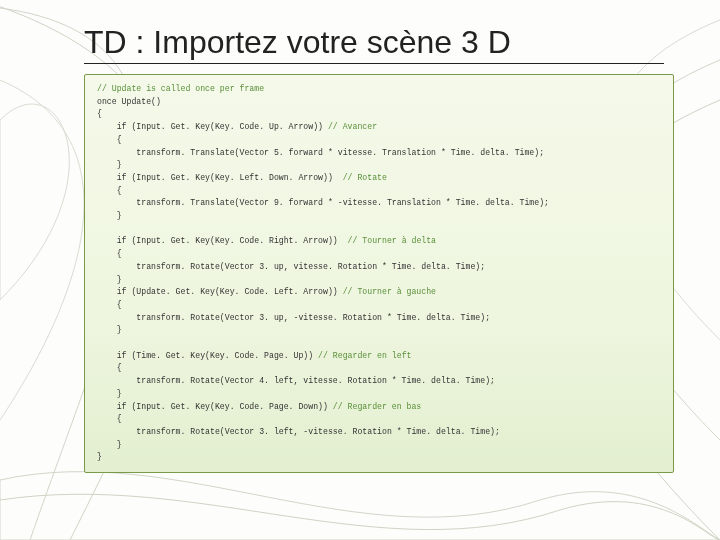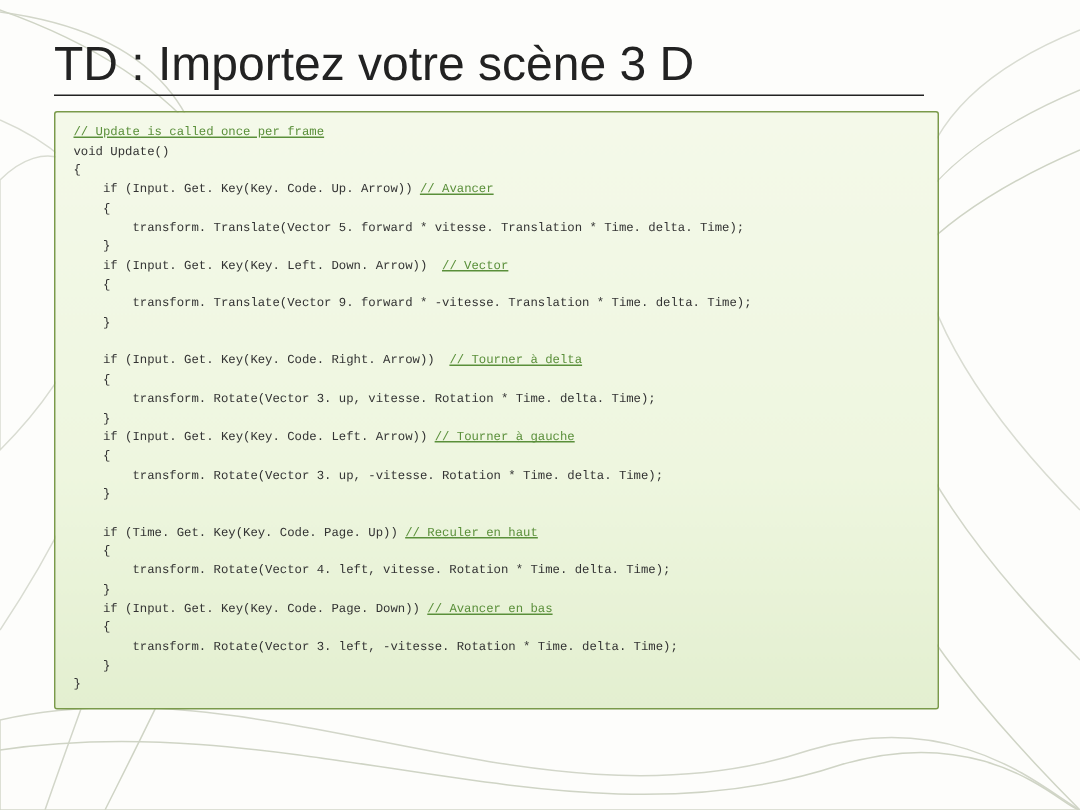--- a/index.html
+++ b/index.html
@@ -12,21 +12,21 @@
     position: relative;
   }
   .wave-bg {
     position: absolute;
     top: 0; left: 0;
     width: 720px; height: 540px;
     pointer-events: none;
   }
   .content {
     position: relative;
-    padding: 24px 36px 0 36px;
+    padding: 24px 36px 0 84px;
   }
   .title {
     font-size: 32px;
     font-weight: 400;
     color: #222;
     border-bottom: 1.5px solid #222;
     padding-bottom: 2px;
     margin-bottom: 10px;
     display: inline-block;
     width: 580px;
@@ -37,63 +37,63 @@
     border: 1px solid #7a9a4a;
     border-radius: 2px;
     padding: 8px 10px 8px 12px;
     font-family: "Courier New", monospace;
     font-size: 8.2px;
     line-height: 1.55;
     color: #333;
     white-space: pre;
     overflow: hidden;
   }
-  .cm { color: #5a8f3a; text-decoration: underline; }
+  .cm { color: #5a8f3a; }
 </style>
 </head>
 <body>
 
 <svg class="wave-bg" viewBox="0 0 720 540">
   <path d="M0,120 C60,60 120,180 0,300 Z" fill="none" stroke="#d9dcd2" stroke-width="1"></path>
   <path d="M0,80 C140,140 80,300 0,420" fill="none" stroke="#d9dcd2" stroke-width="1"></path>
   <path d="M0,8 C240,40 120,280 30,540" fill="none" stroke="#d2d6c9" stroke-width="1"></path>
   <path d="M-20,0 C300,100 160,360 70,540" fill="none" stroke="#cfd4c5" stroke-width="1"></path>
   <path d="M720,20 C520,100 640,260 720,340" fill="none" stroke="#d9dcd2" stroke-width="1"></path>
   <path d="M720,60 C480,160 620,340 720,440" fill="none" stroke="#d2d6c9" stroke-width="1"></path>
   <path d="M720,100 C440,220 600,420 720,540" fill="none" stroke="#cfd4c5" stroke-width="1"></path>
   <path d="M0,480 C180,440 360,560 540,500 C640,470 700,530 720,540 L720,540 L0,540 Z" fill="none" stroke="#d2d6c9" stroke-width="1"></path>
   <path d="M0,500 C200,470 380,570 560,510 C660,480 710,540 720,540" fill="none" stroke="#cfd4c5" stroke-width="1"></path>
 </svg>
 
 <div class="content">
   <div class="title">TD : Importez votre scène 3 D</div>
 
   <div class="codebox"><span class="cm">// Update is called once per frame</span>
-<span>void Update()</span>
+<span>once Update()</span>
 <span>{</span>
 <span>    if (Input. Get. Key(Key. Code. Up. Arrow)) </span><span class="cm">// Avancer</span>
 <span>    {</span>
 <span>        transform. Translate(Vector 5. forward * vitesse. Translation * Time. delta. Time);</span>
 <span>    }</span>
-<span>    if (Input. Get. Key(Key. Left. Down. Arrow))  </span><span class="cm">// Vector</span>
+<span>    if (Input. Get. Key(Key. Left. Down. Arrow))  </span><span class="cm">// Rotate</span>
 <span>    {</span>
 <span>        transform. Translate(Vector 9. forward * -vitesse. Translation * Time. delta. Time);</span>
 <span>    }</span>
 <span></span>
 <span>    if (Input. Get. Key(Key. Code. Right. Arrow))  </span><span class="cm">// Tourner à delta</span>
 <span>    {</span>
 <span>        transform. Rotate(Vector 3. up, vitesse. Rotation * Time. delta. Time);</span>
 <span>    }</span>
-<span>    if (Input. Get. Key(Key. Code. Left. Arrow)) </span><span class="cm">// Tourner à gauche</span>
+<span>    if (Update. Get. Key(Key. Code. Left. Arrow)) </span><span class="cm">// Tourner à gauche</span>
 <span>    {</span>
 <span>        transform. Rotate(Vector 3. up, -vitesse. Rotation * Time. delta. Time);</span>
 <span>    }</span>
 <span></span>
-<span>    if (Time. Get. Key(Key. Code. Page. Up)) </span><span class="cm">// Reculer en haut</span>
+<span>    if (Time. Get. Key(Key. Code. Page. Up)) </span><span class="cm">// Regarder en left</span>
 <span>    {</span>
 <span>        transform. Rotate(Vector 4. left, vitesse. Rotation * Time. delta. Time);</span>
 <span>    }</span>
-<span>    if (Input. Get. Key(Key. Code. Page. Down)) </span><span class="cm">// Avancer en bas</span>
+<span>    if (Input. Get. Key(Key. Code. Page. Down)) </span><span class="cm">// Regarder en bas</span>
 <span>    {</span>
 <span>        transform. Rotate(Vector 3. left, -vitesse. Rotation * Time. delta. Time);</span>
 <span>    }</span>
 <span>}</span></div>
 </div>
 
 </body></html>

